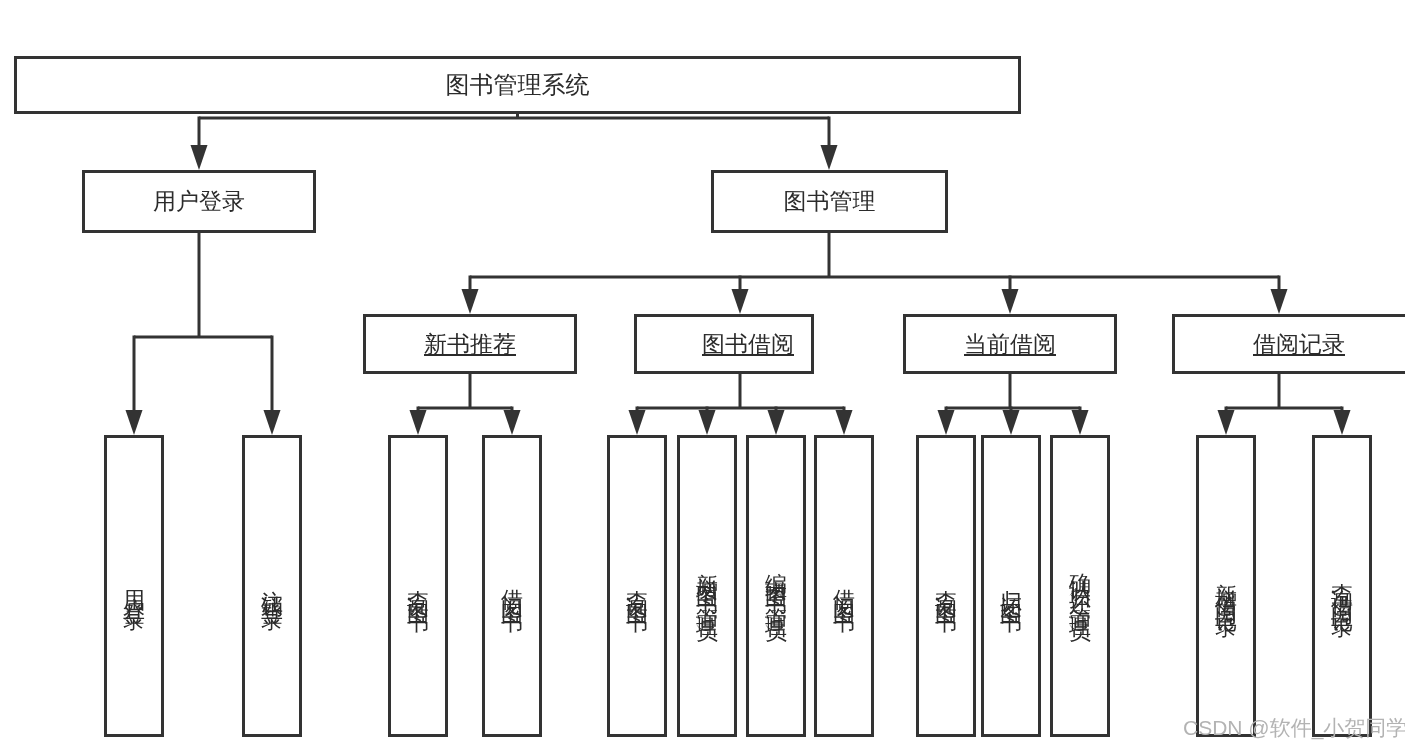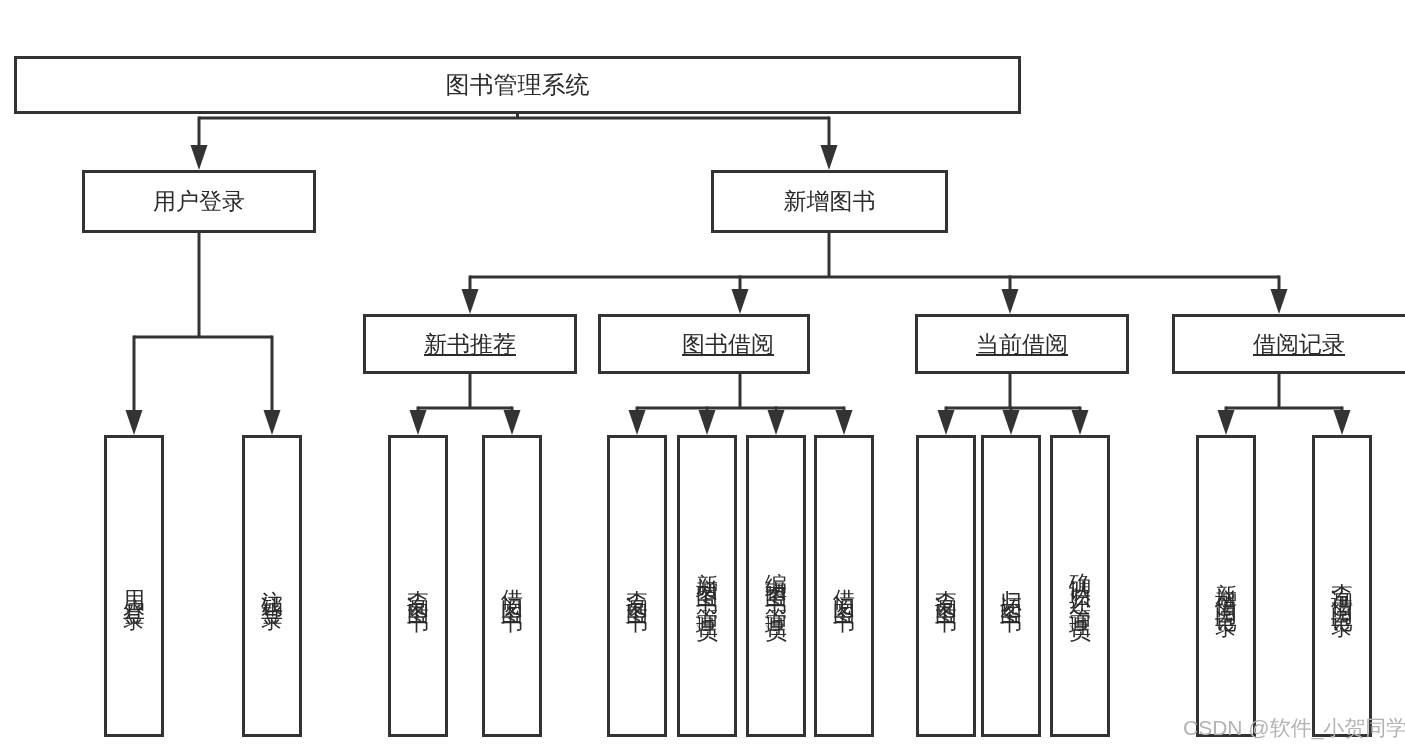--- a/index.html
+++ b/index.html
@@ -130,25 +130,25 @@
       <polygon points="1002.5,410 1019.5,410 1011,435"></polygon>
       <polygon points="1071.5,410 1088.5,410 1080,435"></polygon>
       <polygon points="1217.5,410 1234.5,410 1226,435"></polygon>
       <polygon points="1333.5,410 1350.5,410 1342,435"></polygon>
     </g>
   </svg>
 
   <div class="node root-box">图书管理系统</div>
 
   <div class="node branch lv2" style="left:82px; width:234px;">用户登录</div>
-  <div class="node branch lv2" style="left:711px; width:237px;">新增图书</div>
+  <div class="node branch lv2" style="left:711px; width:237px;">图书管理</div>
 
   <div class="node branch lv3" style="left:363px; width:214px;">新书推荐</div>
-  <div class="node branch lv3" style="left:598px; width:212px;padding-left:48px;">图书借阅</div>
-  <div class="node branch lv3" style="left:903px; width:214px;margin-left:12px;">当前借阅</div>
+  <div class="node branch lv3" style="left:634px; width:180px;padding-left:48px;">图书借阅</div>
+  <div class="node branch lv3" style="left:903px; width:214px;">当前借阅</div>
   <div class="node branch lv3" style="left:1172px; width:254px;">借阅记录</div>
 
   <div class="node leaf" style="left:104px;">用户登录</div>
   <div class="node leaf" style="left:242px;">注销登录</div>
 
   <div class="node leaf" style="left:388px;">查询图书</div>
   <div class="node leaf" style="left:482px;">借阅图书</div>
 
   <div class="node leaf" style="left:607px;">查询图书</div>
   <div class="node leaf" style="left:677px;">新增图书（管理员）</div>

